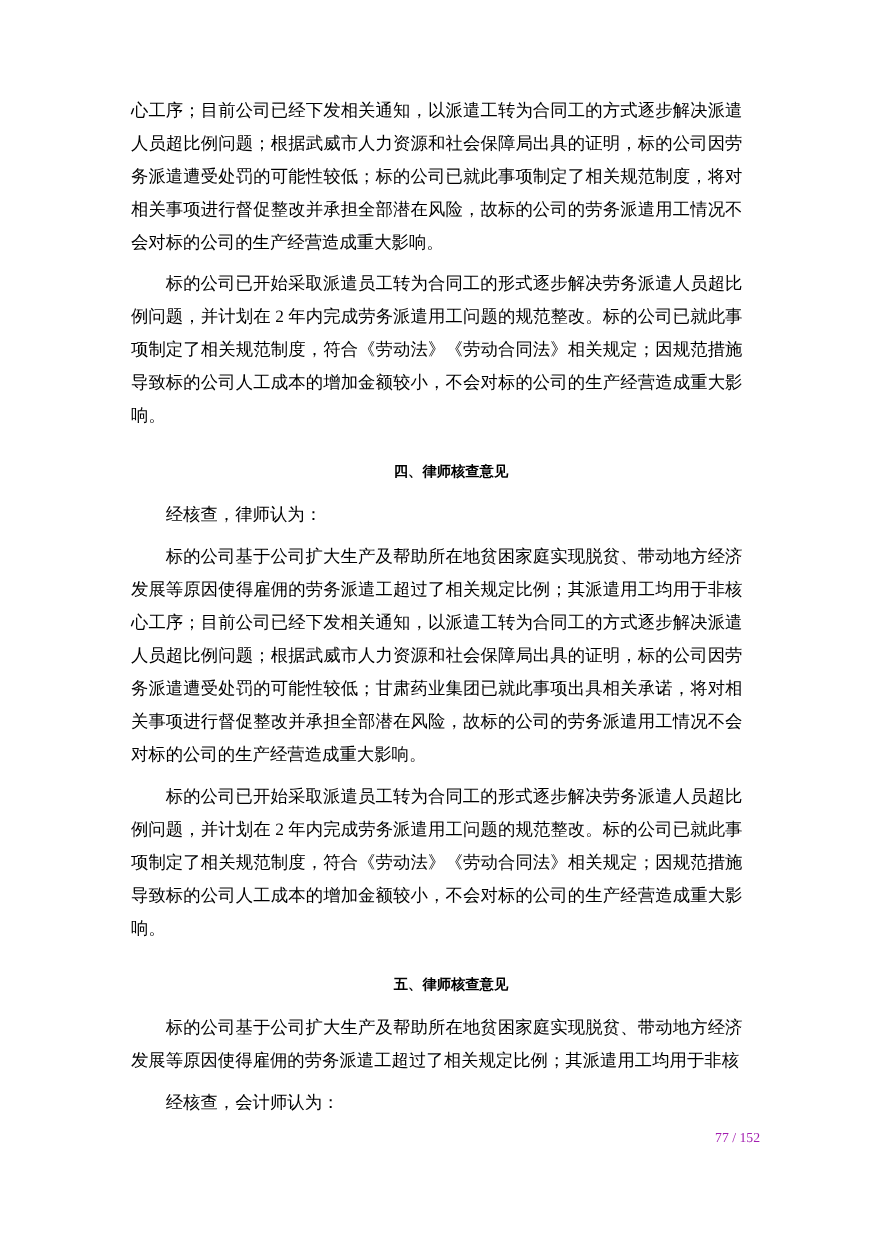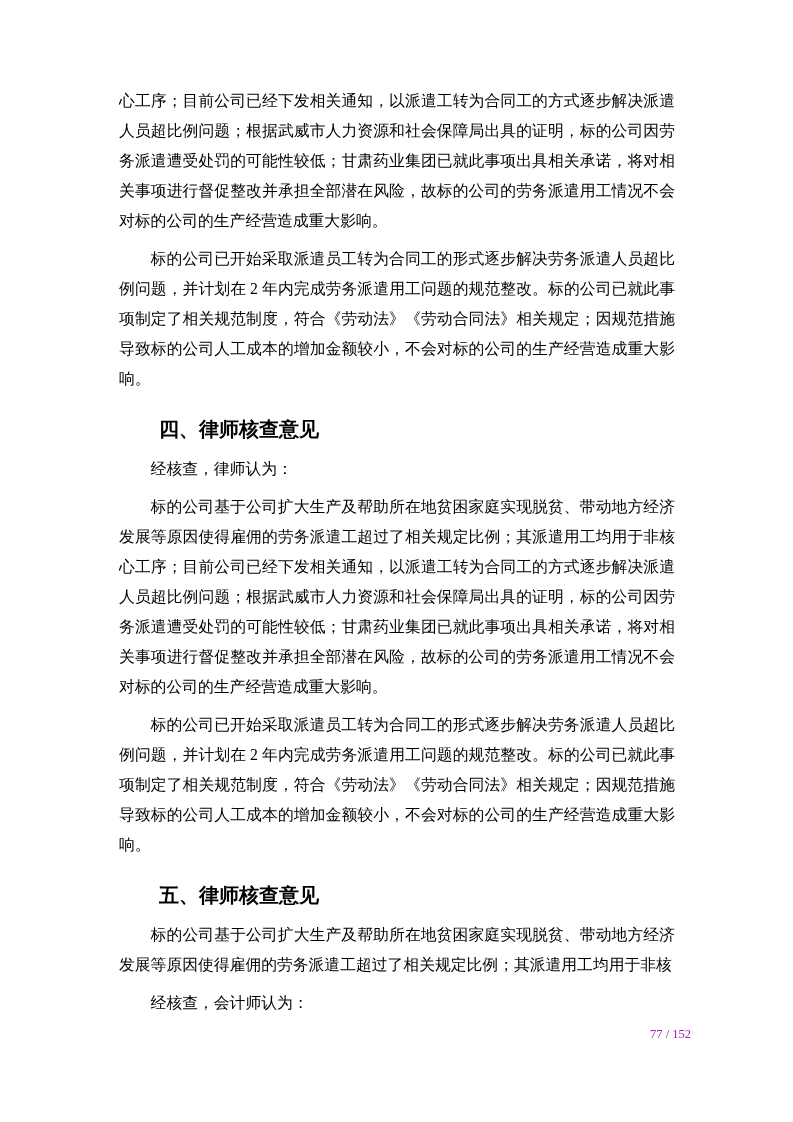--- a/index.html
+++ b/index.html
@@ -34,44 +34,44 @@
     text-align: justify;
     text-indent: 2em;
     word-break: break-all;
     font-family: "Liberation Serif", "DejaVu Serif", serif;
   }
   .para.no-indent {
     text-indent: 0;
   }
   .heading {
     margin: 20px 0 10px 0;
-    font-size: 20px;
+    font-size: 13px;
     line-height: 30px;
     font-weight: 700;
     text-indent: 2em;
-    text-align: left;
+    text-align: center;
     font-family: "Liberation Sans", "DejaVu Sans", sans-serif;
     color: #000000;
   }
   .page-number {
     position: absolute;
     top: 1026px;
     right: 102px;
     font-size: 12.5px;
     line-height: 16px;
     color: #a21caf;
     font-family: "Liberation Serif", "DejaVu Serif", serif;
   }
 </style>
 </head>
 <body>
 
 <div class="page">
   <div class="content">
-    <p class="para no-indent">心工序；目前公司已经下发相关通知，以派遣工转为合同工的方式逐步解决派遣人员超比例问题；根据武威市人力资源和社会保障局出具的证明，标的公司因劳务派遣遭受处罚的可能性较低；甘肃药业集团已就此事项出具相关承诺，将对相关事项进行督促整改并承担全部潜在风险，故标的公司的劳务派遣用工情况不会对标的公司的生产经营造成重大影响。</p>
+    <p class="para no-indent">心工序；目前公司已经下发相关通知，以派遣工转为合同工的方式逐步解决派遣人员超比例问题；根据武威市人力资源和社会保障局出具的证明，标的公司因劳务派遣遭受处罚的可能性较低；标的公司已就此事项制定了相关规范制度，将对相关事项进行督促整改并承担全部潜在风险，故标的公司的劳务派遣用工情况不会对标的公司的生产经营造成重大影响。</p>
     <p class="para">标的公司已开始采取派遣员工转为合同工的形式逐步解决劳务派遣人员超比例问题，并计划在 2 年内完成劳务派遣用工问题的规范整改。标的公司已就此事项制定了相关规范制度，符合《劳动法》《劳动合同法》相关规定；因规范措施导致标的公司人工成本的增加金额较小，不会对标的公司的生产经营造成重大影响。</p>
     <h2 class="heading">四、律师核查意见</h2>
     <p class="para">经核查，律师认为：</p>
     <p class="para">标的公司基于公司扩大生产及帮助所在地贫困家庭实现脱贫、带动地方经济发展等原因使得雇佣的劳务派遣工超过了相关规定比例；其派遣用工均用于非核心工序；目前公司已经下发相关通知，以派遣工转为合同工的方式逐步解决派遣人员超比例问题；根据武威市人力资源和社会保障局出具的证明，标的公司因劳务派遣遭受处罚的可能性较低；甘肃药业集团已就此事项出具相关承诺，将对相关事项进行督促整改并承担全部潜在风险，故标的公司的劳务派遣用工情况不会对标的公司的生产经营造成重大影响。</p>
     <p class="para">标的公司已开始采取派遣员工转为合同工的形式逐步解决劳务派遣人员超比例问题，并计划在 2 年内完成劳务派遣用工问题的规范整改。标的公司已就此事项制定了相关规范制度，符合《劳动法》《劳动合同法》相关规定；因规范措施导致标的公司人工成本的增加金额较小，不会对标的公司的生产经营造成重大影响。</p>
     <h2 class="heading">五、律师核查意见</h2>
     <p class="para">标的公司基于公司扩大生产及帮助所在地贫困家庭实现脱贫、带动地方经济发展等原因使得雇佣的劳务派遣工超过了相关规定比例；其派遣用工均用于非核</p>
     <p class="para">经核查，会计师认为：</p>
   </div>
   <div class="page-number">77 / 152</div>

